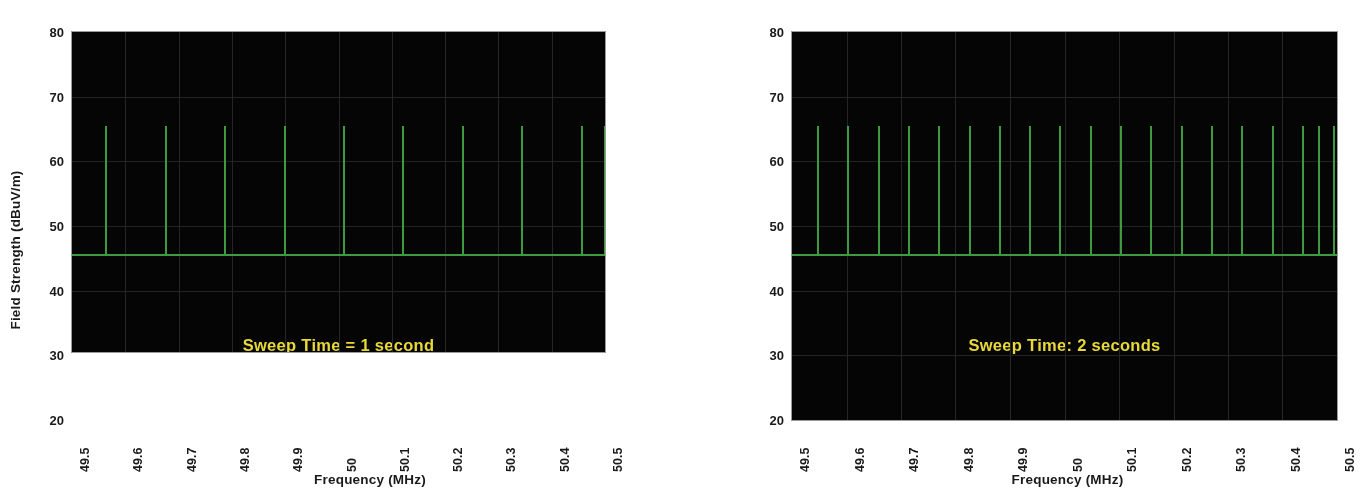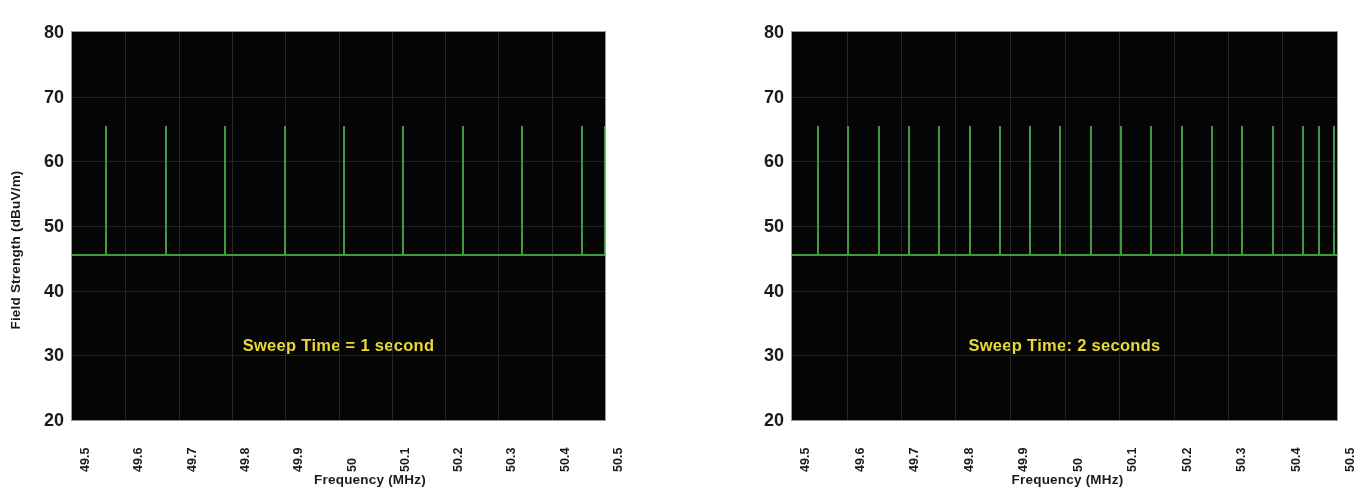--- a/index.html
+++ b/index.html
@@ -52,21 +52,21 @@
 
   
   .plot {
     position: absolute;
     background: #050505;
     box-shadow: 0 0 0 1px #9a9a9a;
     overflow: hidden;
   }
   .panel-left .plot {
     left: 72px;  top: 32px;
-    width: 533px; height: 388px;
+    width: 533px; height: 320px;
   }
   .panel-right .plot {
     left: 112px; top: 32px;
     width: 545px; height: 388px;
   }
 
   .gridline-v {
     position: absolute;
     top: 0; bottom: 0;
     width: 1px;
@@ -100,21 +100,21 @@
     color: #e8d937;
     letter-spacing: .3px;
     white-space: nowrap;
   }
 
   
   .ytick {
     position: absolute;
     width: 34px;
     text-align: right;
-    font-size: 18px;
+    font-size: 13px;
     font-weight: bold;
     color: #1a1a1a;
     transform: translateY(-50%);
   }
   .panel-left  .ytick { left: 30px; }
   .panel-right .ytick { left: 70px; }
 
   
   .xtick {
     position: absolute;

